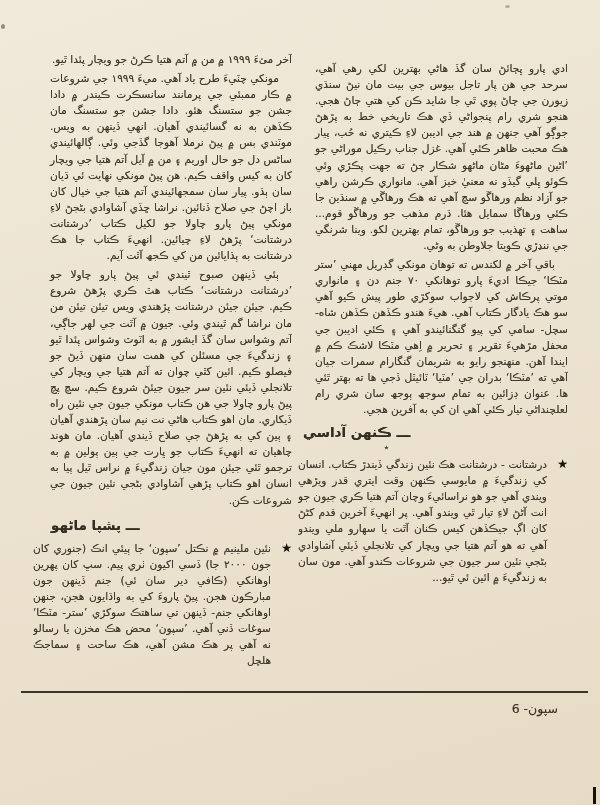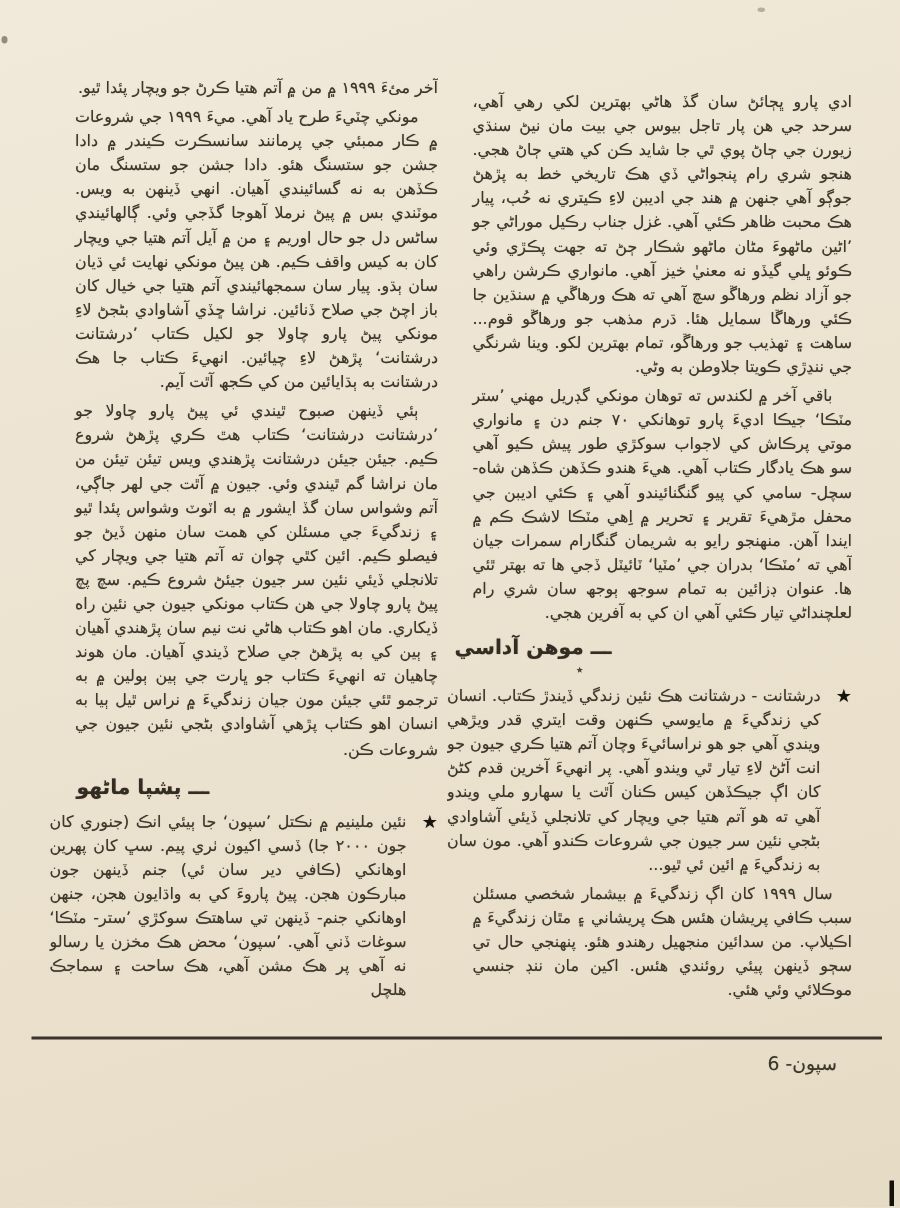--- a/index.html
+++ b/index.html
@@ -96,27 +96,26 @@
   }
 </style>
 </head>
 <body>
 
 <div class="page">
 
   <div class="col col-right">
     <p class="para">ادي پارو ڀڄائڻ سان گڏ هاڻي بهترين لکي رهي آهي، سرحد جي هن پار تاجل بيوس جي بيت مان نيڻ سنڌي زيورن جي ڄاڻ پوي ٿي جا شايد ڪن کي هتي ڄاڻ هجي. هنجو شري رام پنجواڻي ڏي هڪ تاريخي خط به پڙهڻ جوڳو آهي جنهن ۾ هند جي اديبن لاءِ ڪيتري نه حُب، پيار هڪ محبت ظاهر ڪئي آهي. غزل جناب رڪيل موراڻي جو ’اڻين ماڻهوءَ مڻان ماڻهو شڪار ڄڻ ته جهت پڪڙي وئي ڪوئو ڀلي گيڏو نه معنيٰ خيز آهي. مانواري ڪرشن راهي جو آزاد نظم ورهاڱو سچ آهي ته هڪ ورهاڱي ۾ سنڌين جا ڪئي ورهاڱا سمايل هئا. ڌرم مذهب جو ورهاڱو قوم... ساهت ۽ تهذيب جو ورهاڱو، تمام بهترين لکو. وينا شرنگي جي ننڍڙي ڪويتا جلاوطن به وڻي.</p>
     <p class="para indent">باقي آخر ۾ لکندس ته توهان مونکي گڊريل مهني ’ستر مٽڪا‘ جيڪا اديءَ پارو توهانکي ٧٠ جنم دن ۽ مانواري موتي پرڪاش کي لاجواب سوکڙي طور پيش ڪيو آهي سو هڪ يادگار ڪتاب آهي. هيءَ هندو ڪڏهن ڪڏهن شاه- سچل- سامي کي پيو گنگنائيندو آهي ۽ ڪئي اديبن جي محفل مڙهيءَ تقرير ۽ تحرير ۾ اِهي مٽڪا لاشڪ ڪم ۾ ايندا آهن. منهنجو رايو به شريمان گنگارام سمرات جيان آهي ته ’مٽڪا‘ بدران جي ’مٽيا‘ ٽائيٽل ڏجي ها ته بهتر ٿئي ها. عنوان ڊزائين به تمام سوجھ ٻوجھ سان شري رام لعلچنداڻي تيار ڪئي آهي ان کي به آفرين هجي.</p>
-    <div class="heading h-right">ـــ موهن آداسي</div>
+    <div class="heading h-right">ـــ ڪنهن آداسي</div>
     <span class="ornament">٭</span>
     <div class="starred">
       <span class="star-bullet">★</span>
       <span>درشتانت - درشتانت هڪ نئين زندگي ڏيندڙ ڪتاب. انسان کي زندگيءَ ۾ مايوسي ڪنهن وقت ايتري قدر ويڙهي ويندي آهي جو هو نراسائيءَ وچان آتم هتيا ڪري جيون جو انت آڻڻ لاءِ تيار ٿي ويندو آهي. پر انهيءَ آخرين قدم کڻڻ کان اڳ جيڪڏهن کيس ڪنان آٿت يا سهارو ملي ويندو آهي ته هو آتم هتيا جي ويچار کي تلانجلي ڏيئي آشاوادي بڻجي نئين سر جيون جي شروعات ڪندو آهي. مون سان به زندگيءَ ۾ ائين ئي ٿيو...</span>
     </div>
-    <p class="para indent">سال ١٩٩٩ کان اڳ زندگيءَ ۾ بيشمار شخصي مسئلن سبب ڪافي پريشان هئس هڪ پريشاني ۽ مٿان زندگيءَ ۾ اڪيلاپ. من سدائين منجھيل رهندو هئو. پنهنجي حال تي سڄو ڏينهن پيئي روئندي هئس. اکين مان ننڊ جنسي موڪلائي وئي هئي.</p>
   </div>
 
   <div class="col col-left">
     <p class="para">آخر مئءَ ١٩٩٩ ۾ من ۾ آتم هتيا ڪرڻ جو ويچار پئدا ٿيو.</p>
     <p class="para indent">مونکي چٽيءَ طرح ياد آهي. ميءَ ١٩٩٩ جي شروعات ۾ ڪار ممبئي جي پرمانند سانسڪرت ڪيندر ۾ دادا جشن جو ستسنگ هئو. دادا جشن جو ستسنگ مان ڪڏهن به نه گسائيندي آهيان. انهي ڏينهن به ويس. موٽندي بس ۾ پيڻ نرملا آهوجا گڏجي وئي. ڳالهائيندي ساڻس دل جو حال اوريم ۽ من ۾ آيل آتم هتيا جي ويچار کان به کيس واقف ڪيم. هن پيڻ مونکي نهايت ئي ڌيان سان ٻڌو. پيار سان سمجھائيندي آتم هتيا جي خيال کان باز اچڻ جي صلاح ڏنائين. نراشا ڇڏي آشاوادي بڻجڻ لاءِ مونکي پيڻ پارو چاولا جو لکيل ڪتاب ’درشتانت درشتانت‘ پڙهڻ لاءِ چيائين. انهيءَ ڪتاب جا هڪ درشتانت به ٻڌايائين من کي ڪجھ آٿت آيم.</p>
     <p class="para indent">ٻئي ڏينهن صبوح ٿيندي ئي پيڻ پارو چاولا جو ’درشتانت درشتانت‘ ڪتاب هٿ ڪري پڙهڻ شروع ڪيم. جيئن جيئن درشتانت پڙهندي ويس تيئن تيئن من مان نراشا گم ٿيندي وئي. جيون ۾ آٿت جي لهر جاڳي، آتم وشواس سان گڏ ايشور ۾ به اٽوٽ وشواس پئدا ٿيو ۽ زندگيءَ جي مسئلن کي همت سان منهن ڏيڻ جو فيصلو ڪيم. ائين کٿي چوان ته آتم هتيا جي ويچار کي تلانجلي ڏيئي نئين سر جيون جيئڻ شروع ڪيم. سچ پچ پيڻ پارو چاولا جي هن ڪتاب مونکي جيون جي نئين راه ڏيکاري. مان اهو ڪتاب هاڻي نت نيم سان پڙهندي آهيان ۽ ٻين کي به پڙهڻ جي صلاح ڏيندي آهيان. مان هوند چاهيان ته انهيءَ ڪتاب جو ڀارت جي ٻين ٻولين ۾ به ترجمو ٿئي جيئن مون جيان زندگيءَ ۾ نراس ٿيل ٻيا به انسان اهو ڪتاب پڙهي آشاوادي بڻجي نئين جيون جي شروعات ڪن.</p>
     <div class="heading h-left">ـــ پشپا ماڻهو</div>
     <div class="starred">
       <span class="star-bullet">★</span>
       <span>نئين ملينيم ۾ نڪتل ’سپون‘ جا ٻيئي انڪ (جنوري کان جون ٢٠٠٠ جا) ڏسي اکيون ٺري پيم. سڀ کان پهرين اوهانکي (ڪافي دير سان ئي) جنم ڏينهن جون مبارڪون هجن. پيڻ پاروءَ کي به واڌايون هجن، جنهن اوهانکي جنم- ڏينهن تي ساهتڪ سوکڙي ’ستر- مٽڪا‘ سوغات ڏني آهي. ’سپون‘ محض هڪ مخزن يا رسالو نه آهي پر هڪ مشن آهي، هڪ ساحت ۽ سماجڪ هلچل</span>

